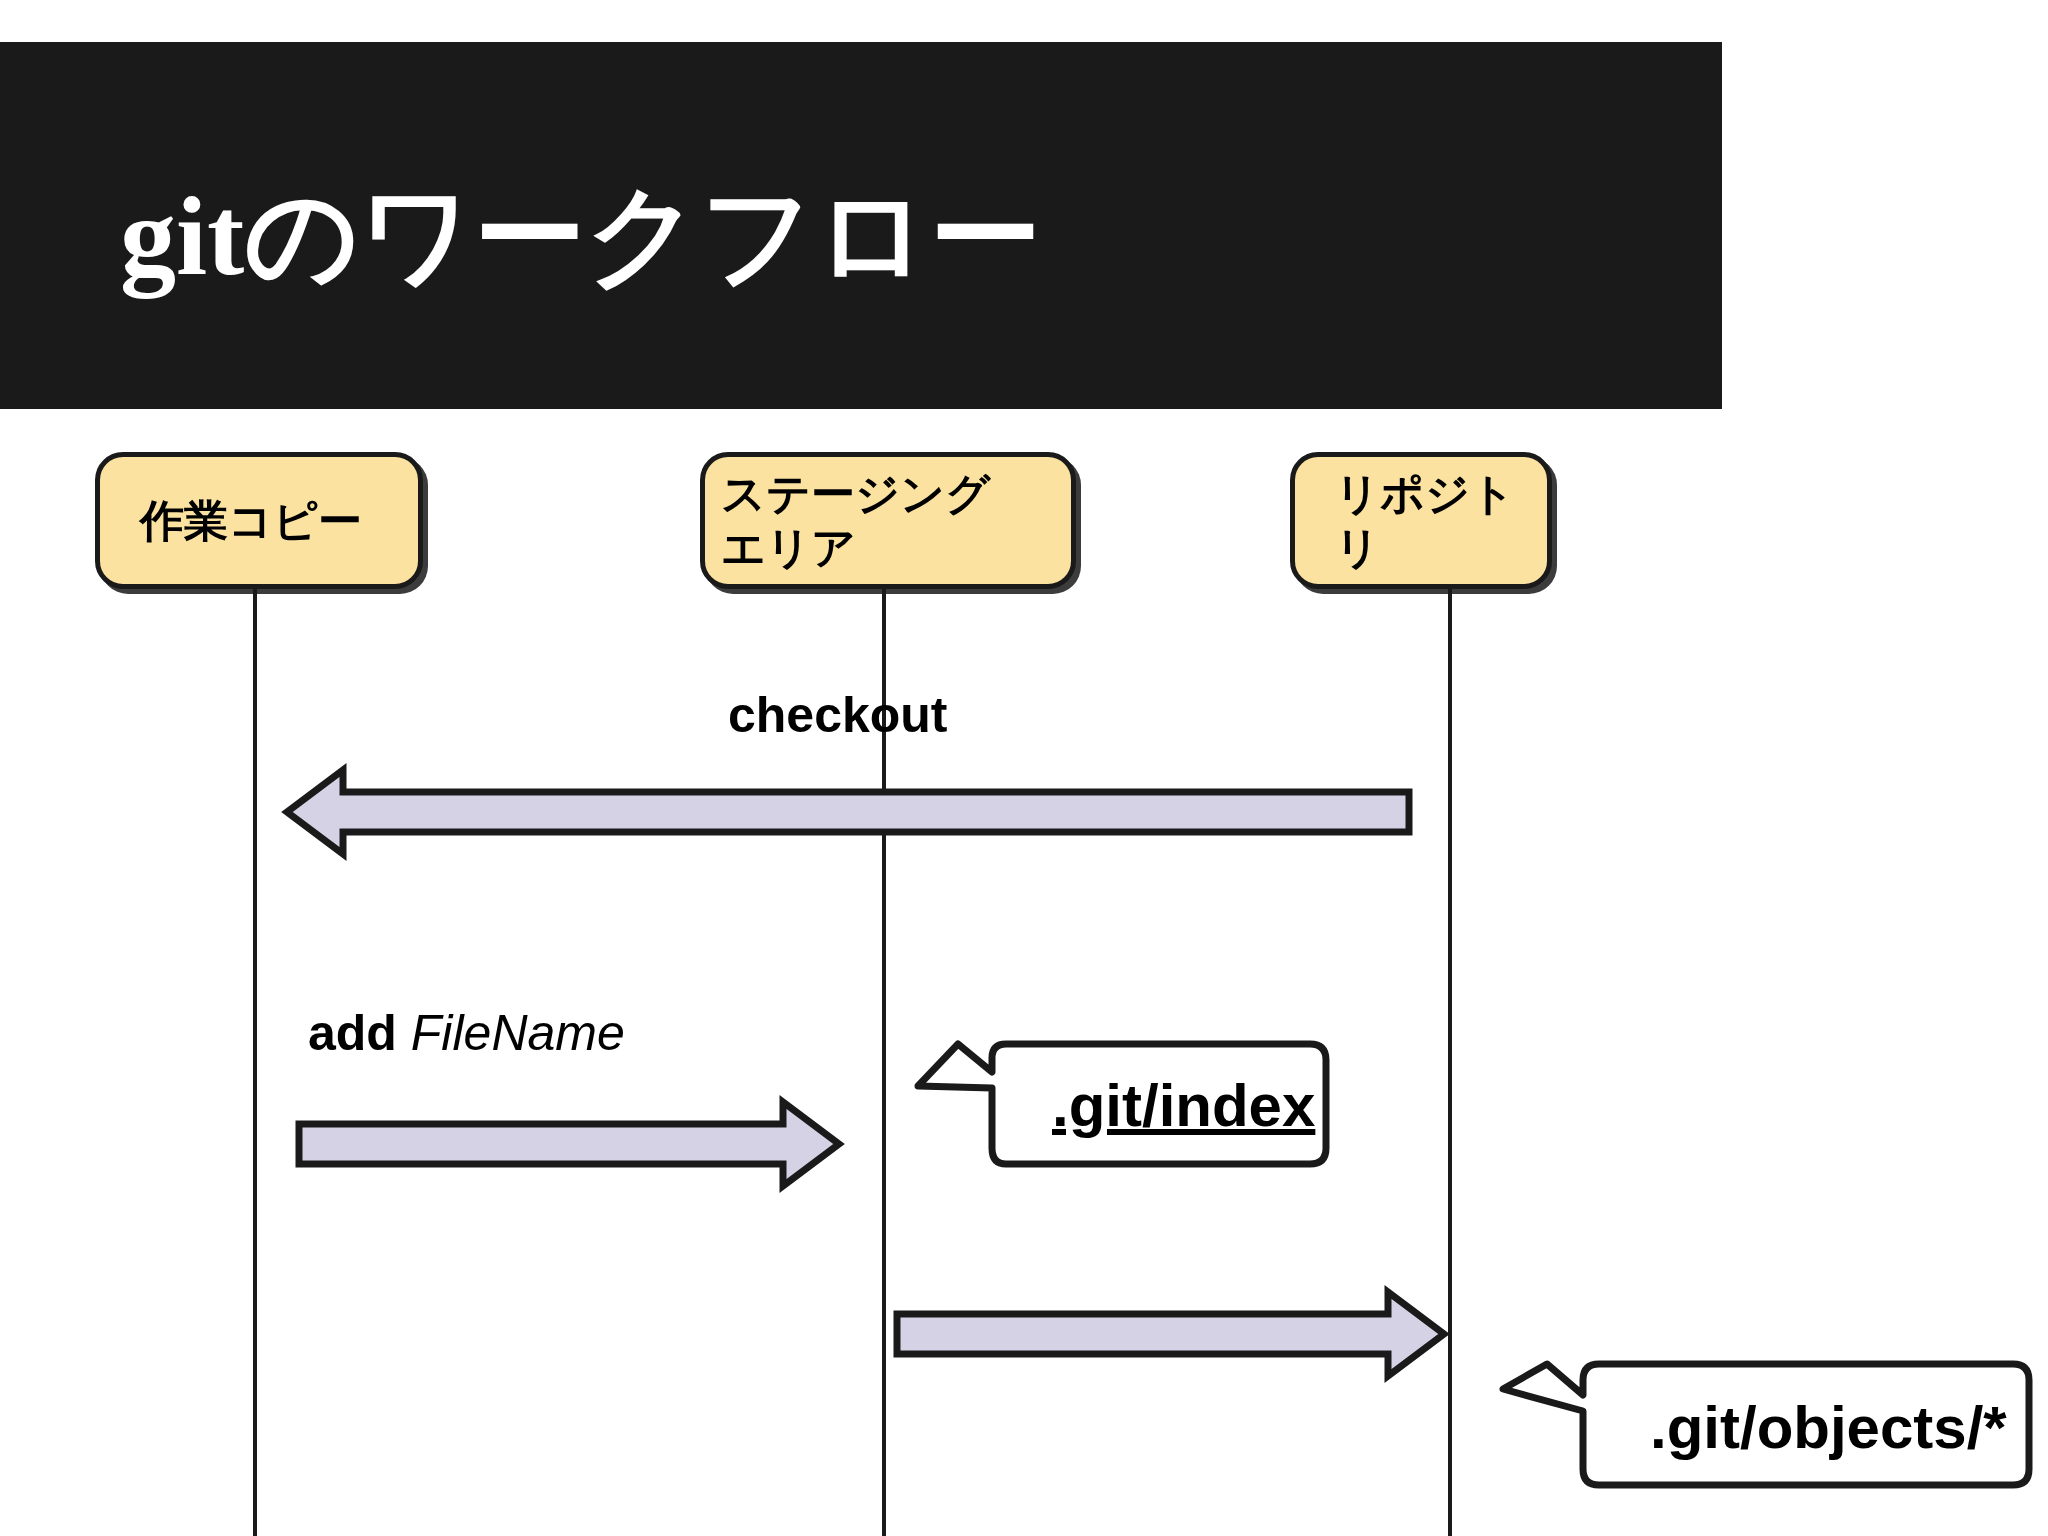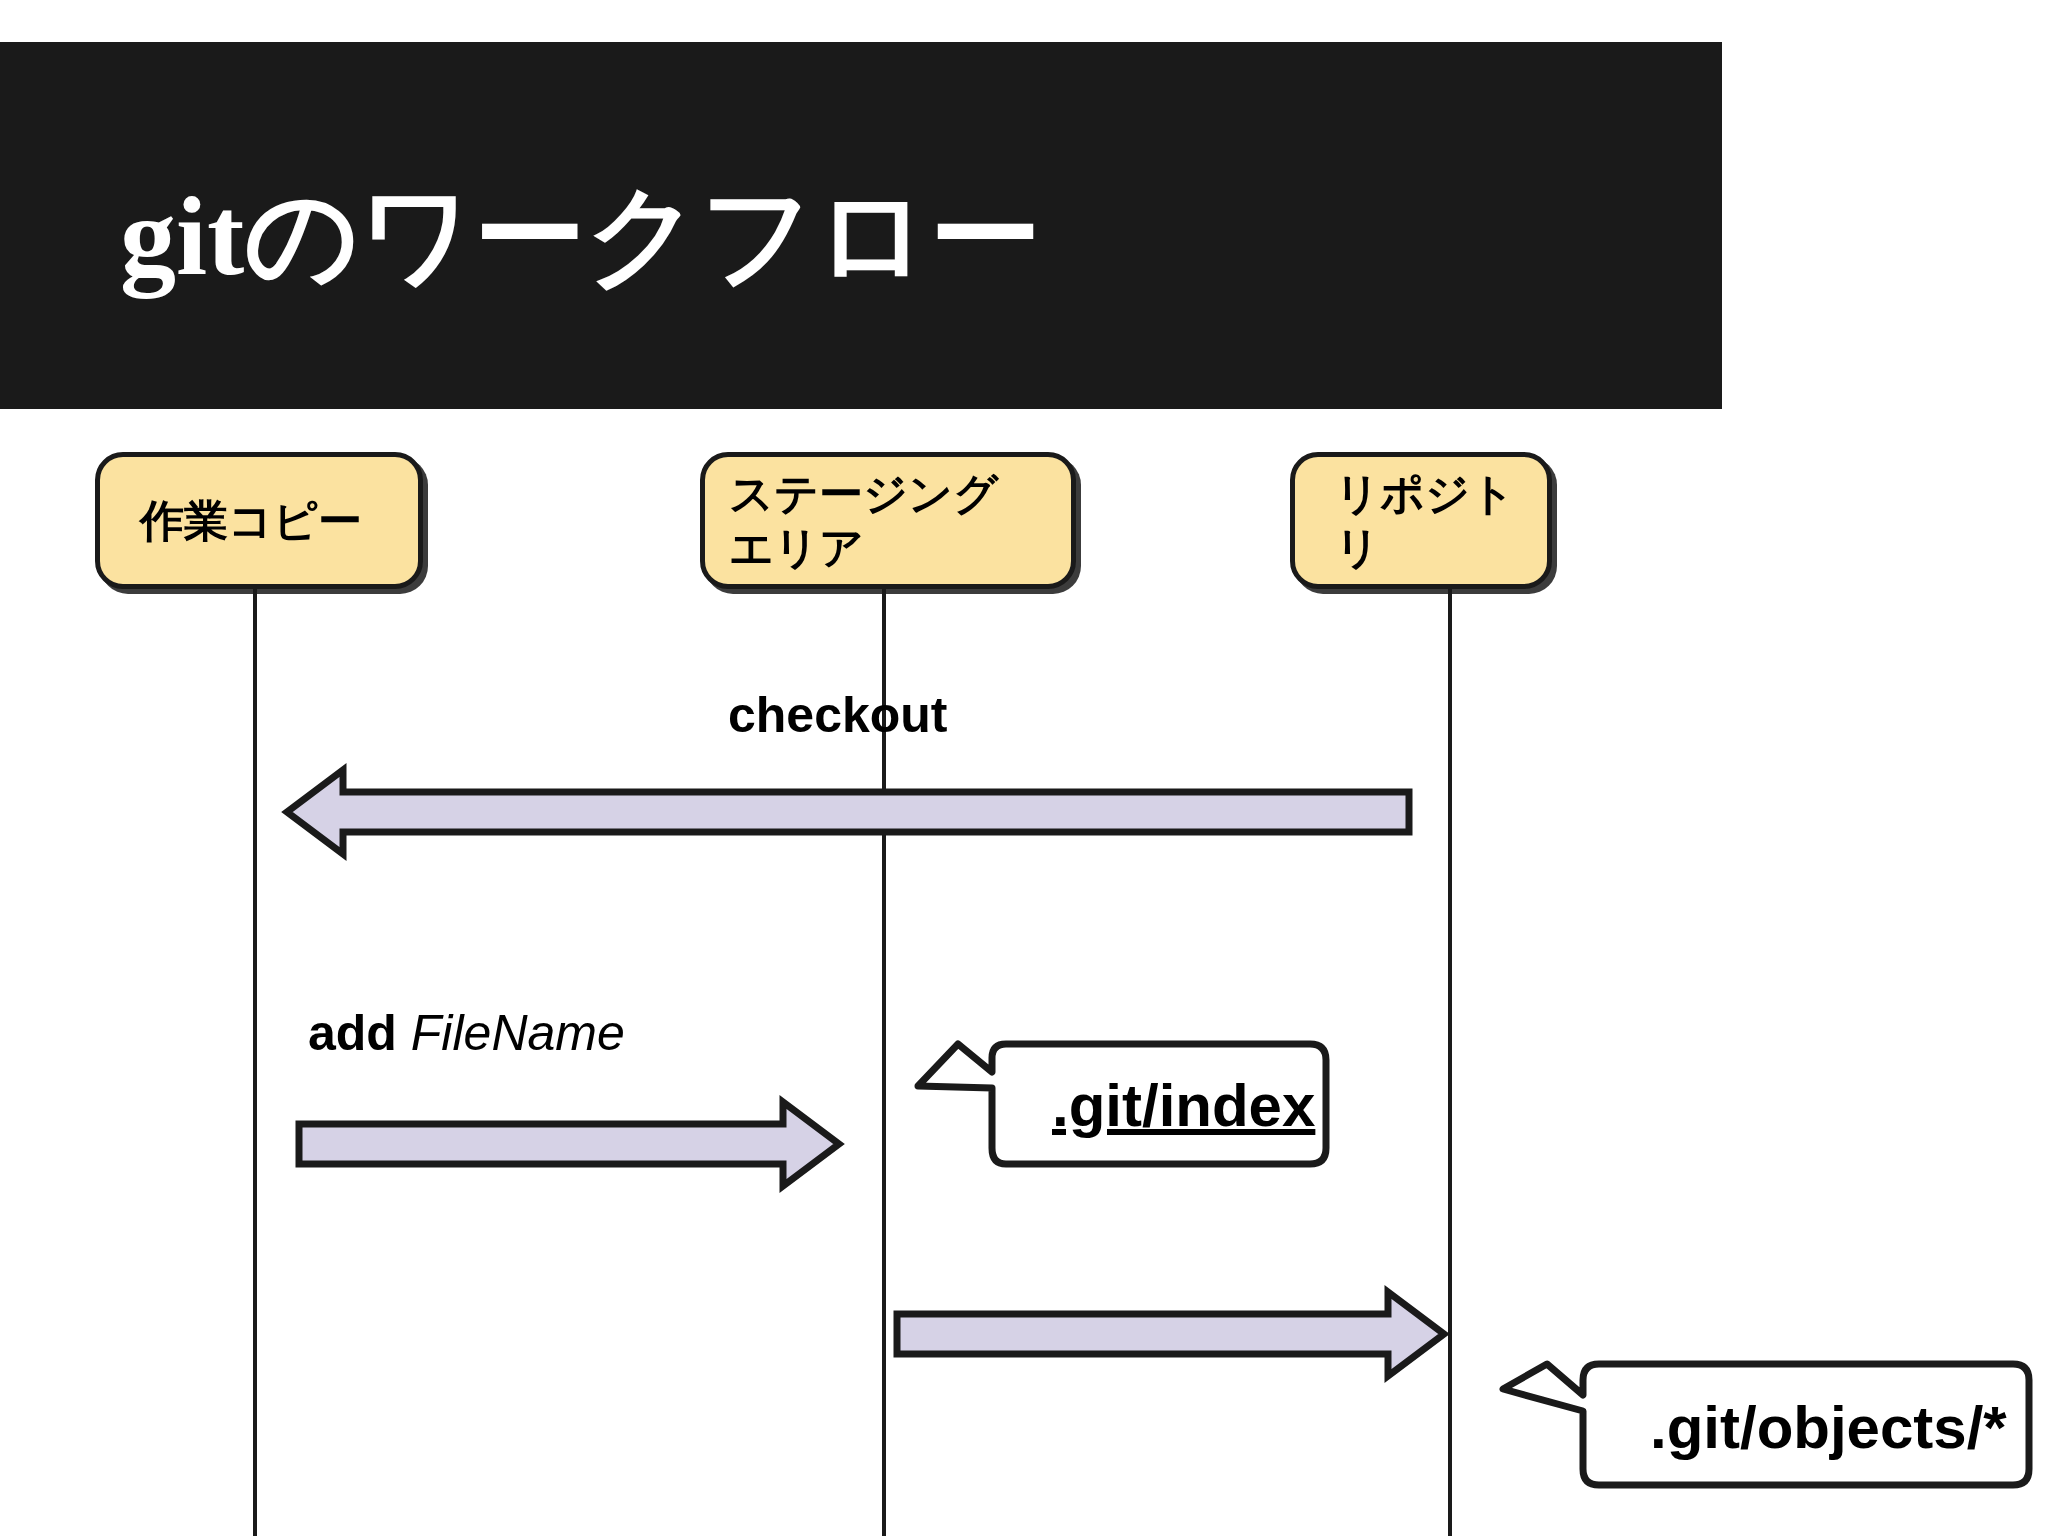--- a/index.html
+++ b/index.html
@@ -64,21 +64,21 @@
     font-weight: bold;
     line-height: 1.22;
     font-family: "Liberation Sans", "DejaVu Sans", sans-serif;
   }
   .participant.center .plabel {
     width: 100%;
     text-align: left;
     padding-left: 40px;
   }
   .participant.leftal {
-    padding-left: 24px;
+    padding-left: 16px;
   }
 
   
   .msg-label {
     position: absolute;
     color: #000000;
     font-size: 50px;
     font-weight: bold;
     white-space: nowrap;
     line-height: 1;

